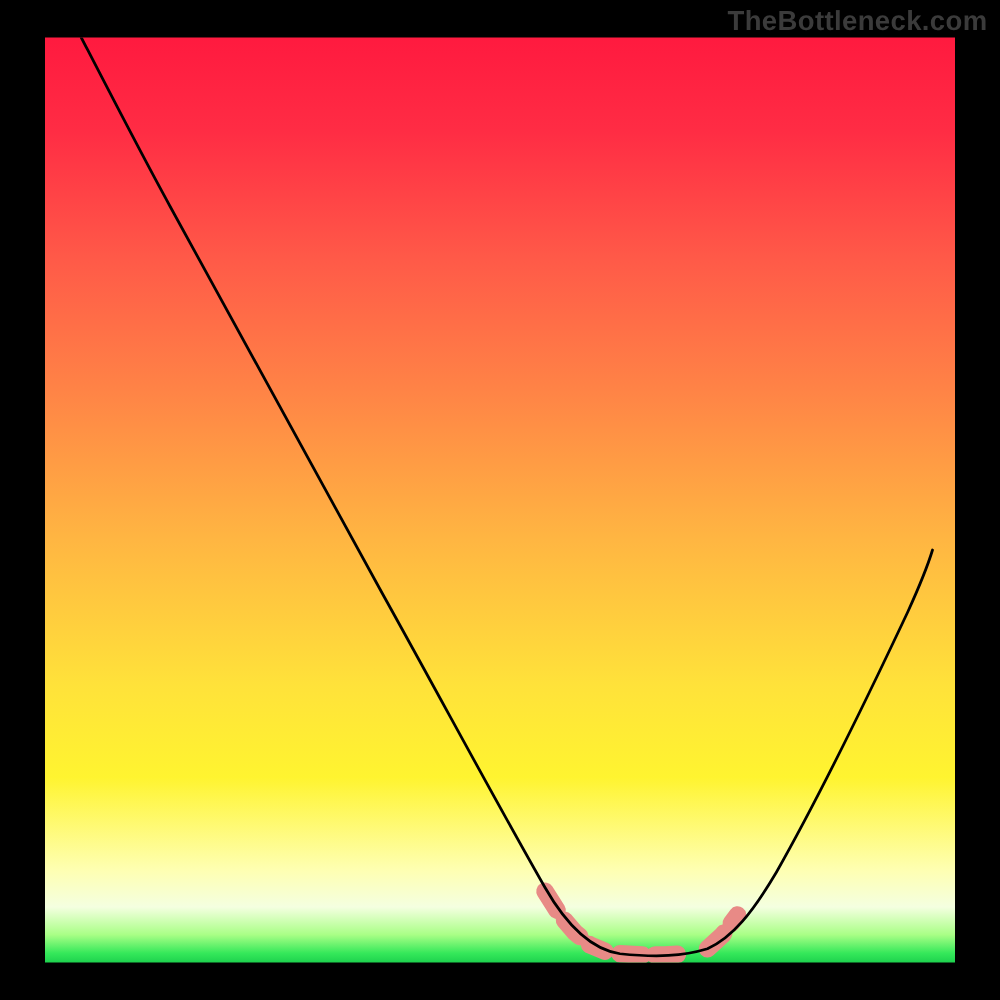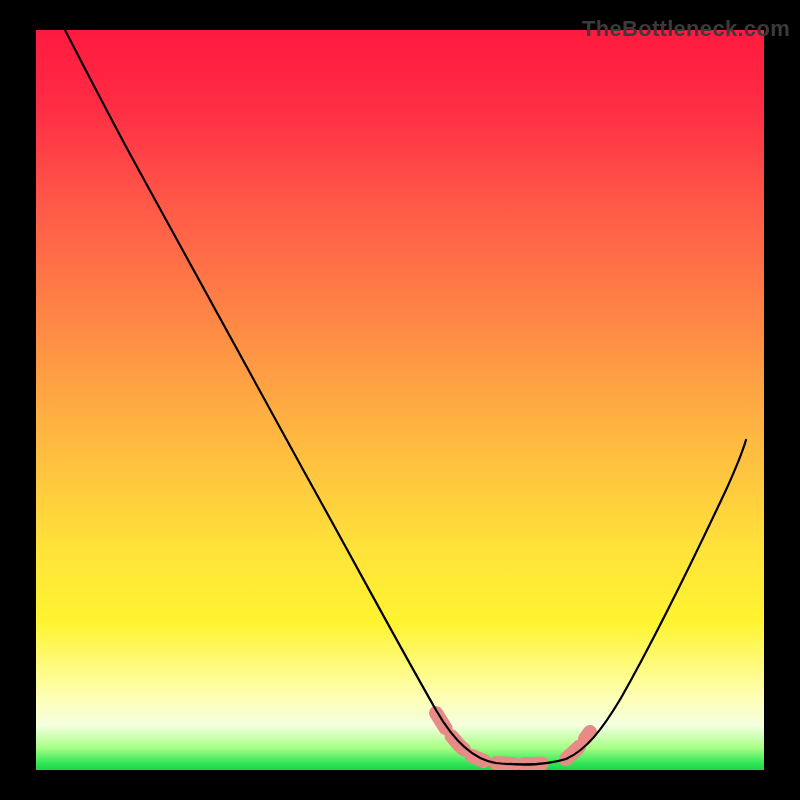--- a/index.html
+++ b/index.html
@@ -12,21 +12,21 @@
     font-family: Arial, Helvetica, sans-serif;
   }
   .frame {
     position: relative;
     width: 800px;
     height: 800px;
     background: #000;
   }
   .watermark {
     position: absolute;
-    top: 16px;
+    top: 4px;
     right: 10px;
     color: #3b3b3b;
     font-size: 22px;
     font-weight: 600;
     letter-spacing: 0.3px;
     z-index: 50;
   }
   .plot-area {
     position: absolute;
     left: 36px;

